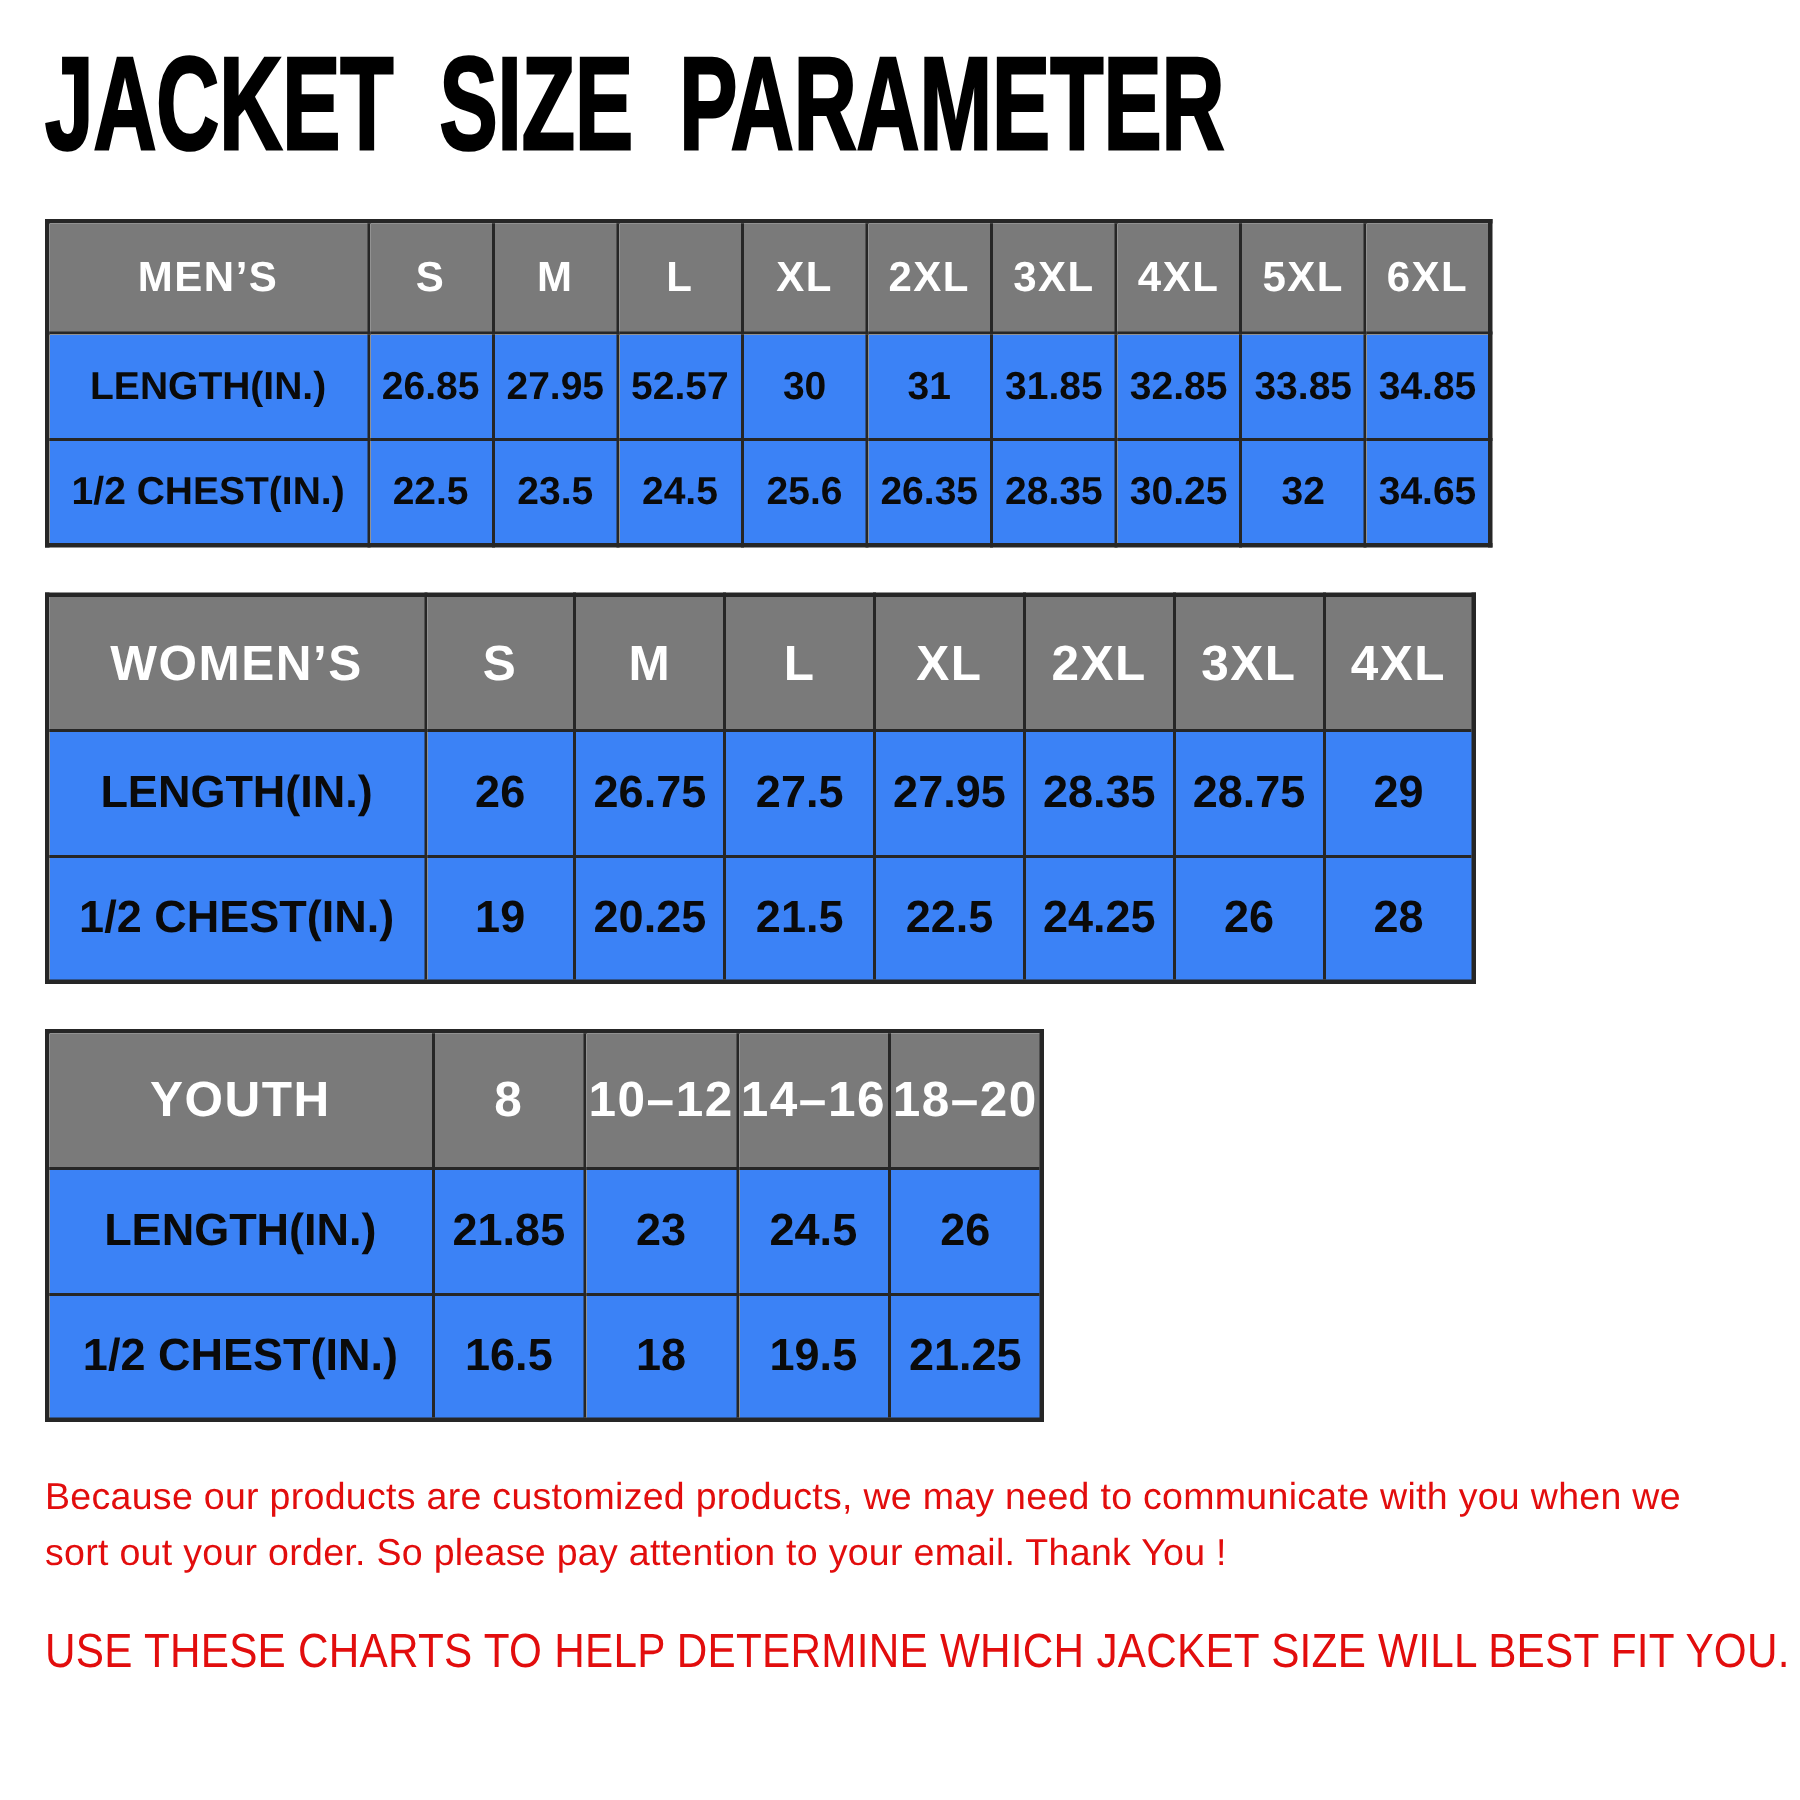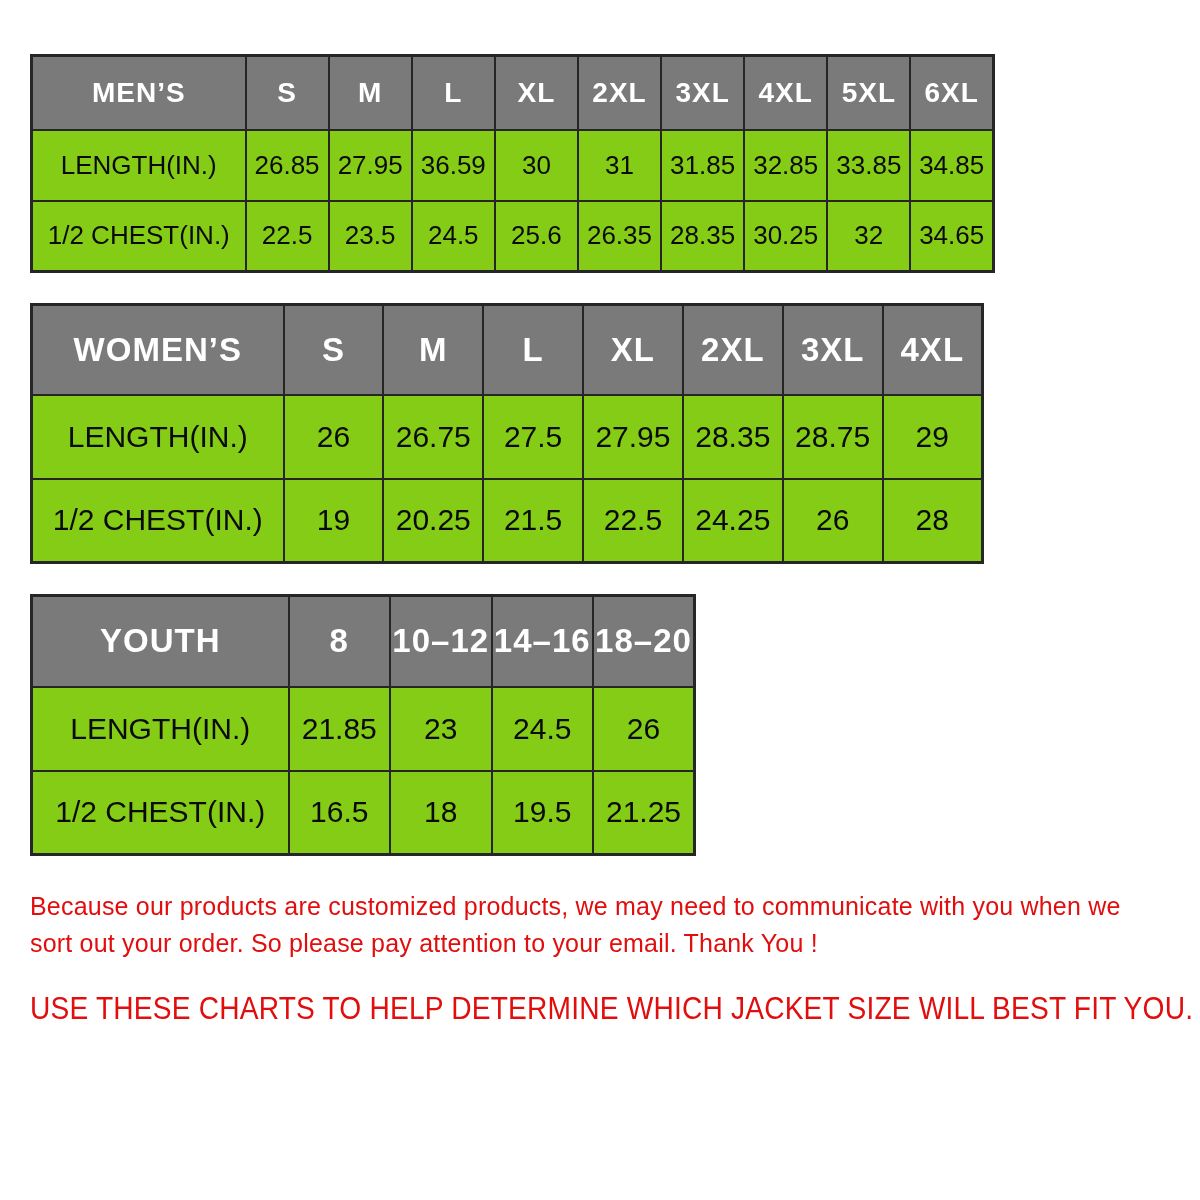--- a/index.html
+++ b/index.html
@@ -33,21 +33,21 @@
     border:3px solid var(--border);
   }
   table.size-table th,table.size-table td{
     border:2px solid var(--border);
     text-align:center;vertical-align:middle;padding:0;overflow:hidden;
   }
   table.size-table thead th{
     background:var(--gray);color:#ffffff;font-weight:bold;letter-spacing:1px;
   }
   table.size-table tbody td,table.size-table tbody th{
-    background:#84cc16;color:#0a0a0a;font-weight:normal;
+    background:#3b82f6;color:#0a0a0a;font-weight:bold;
   }
 
   .table-men{width:965px;}
   .table-men col.label-col{width:214px;}
   .table-men thead tr{height:74px;font-size:28px;}
   .table-men tbody tr{height:71px;font-size:26px;}
 
   .table-women{width:954px;}
   .table-women col.label-col{width:252px;}
   .table-women thead tr{height:90px;font-size:33px;}
@@ -65,20 +65,23 @@
   .footer-line{
     color:var(--red);font-size:32px;margin:28px 0 0 0;white-space:nowrap;
     transform:scaleX(0.88);transform-origin:0 50%;letter-spacing:0.2px;
   }
 </style>
 </head>
 <body>
 
 <div class="page">
 
+  <div class="title-wrap">
+    <h1 class="title">JACKET SIZE PARAMETER</h1>
+  </div>
 
 
   <div class="tbl-wrap">
     <div>
         <table class="size-table table-men">
           <colgroup>
             <col class="label-col">
             <col>
             <col>
             <col>
@@ -101,21 +104,21 @@
               <th>4XL</th>
               <th>5XL</th>
               <th>6XL</th>
             </tr>
           </thead>
           <tbody>
             <tr>
               <th>LENGTH(IN.)</th>
               <td>26.85</td>
               <td>27.95</td>
-              <td>36.59</td>
+              <td>52.57</td>
               <td>30</td>
               <td>31</td>
               <td>31.85</td>
               <td>32.85</td>
               <td>33.85</td>
               <td>34.85</td>
             </tr>
             <tr>
               <th>1/2 CHEST(IN.)</th>
               <td>22.5</td>

